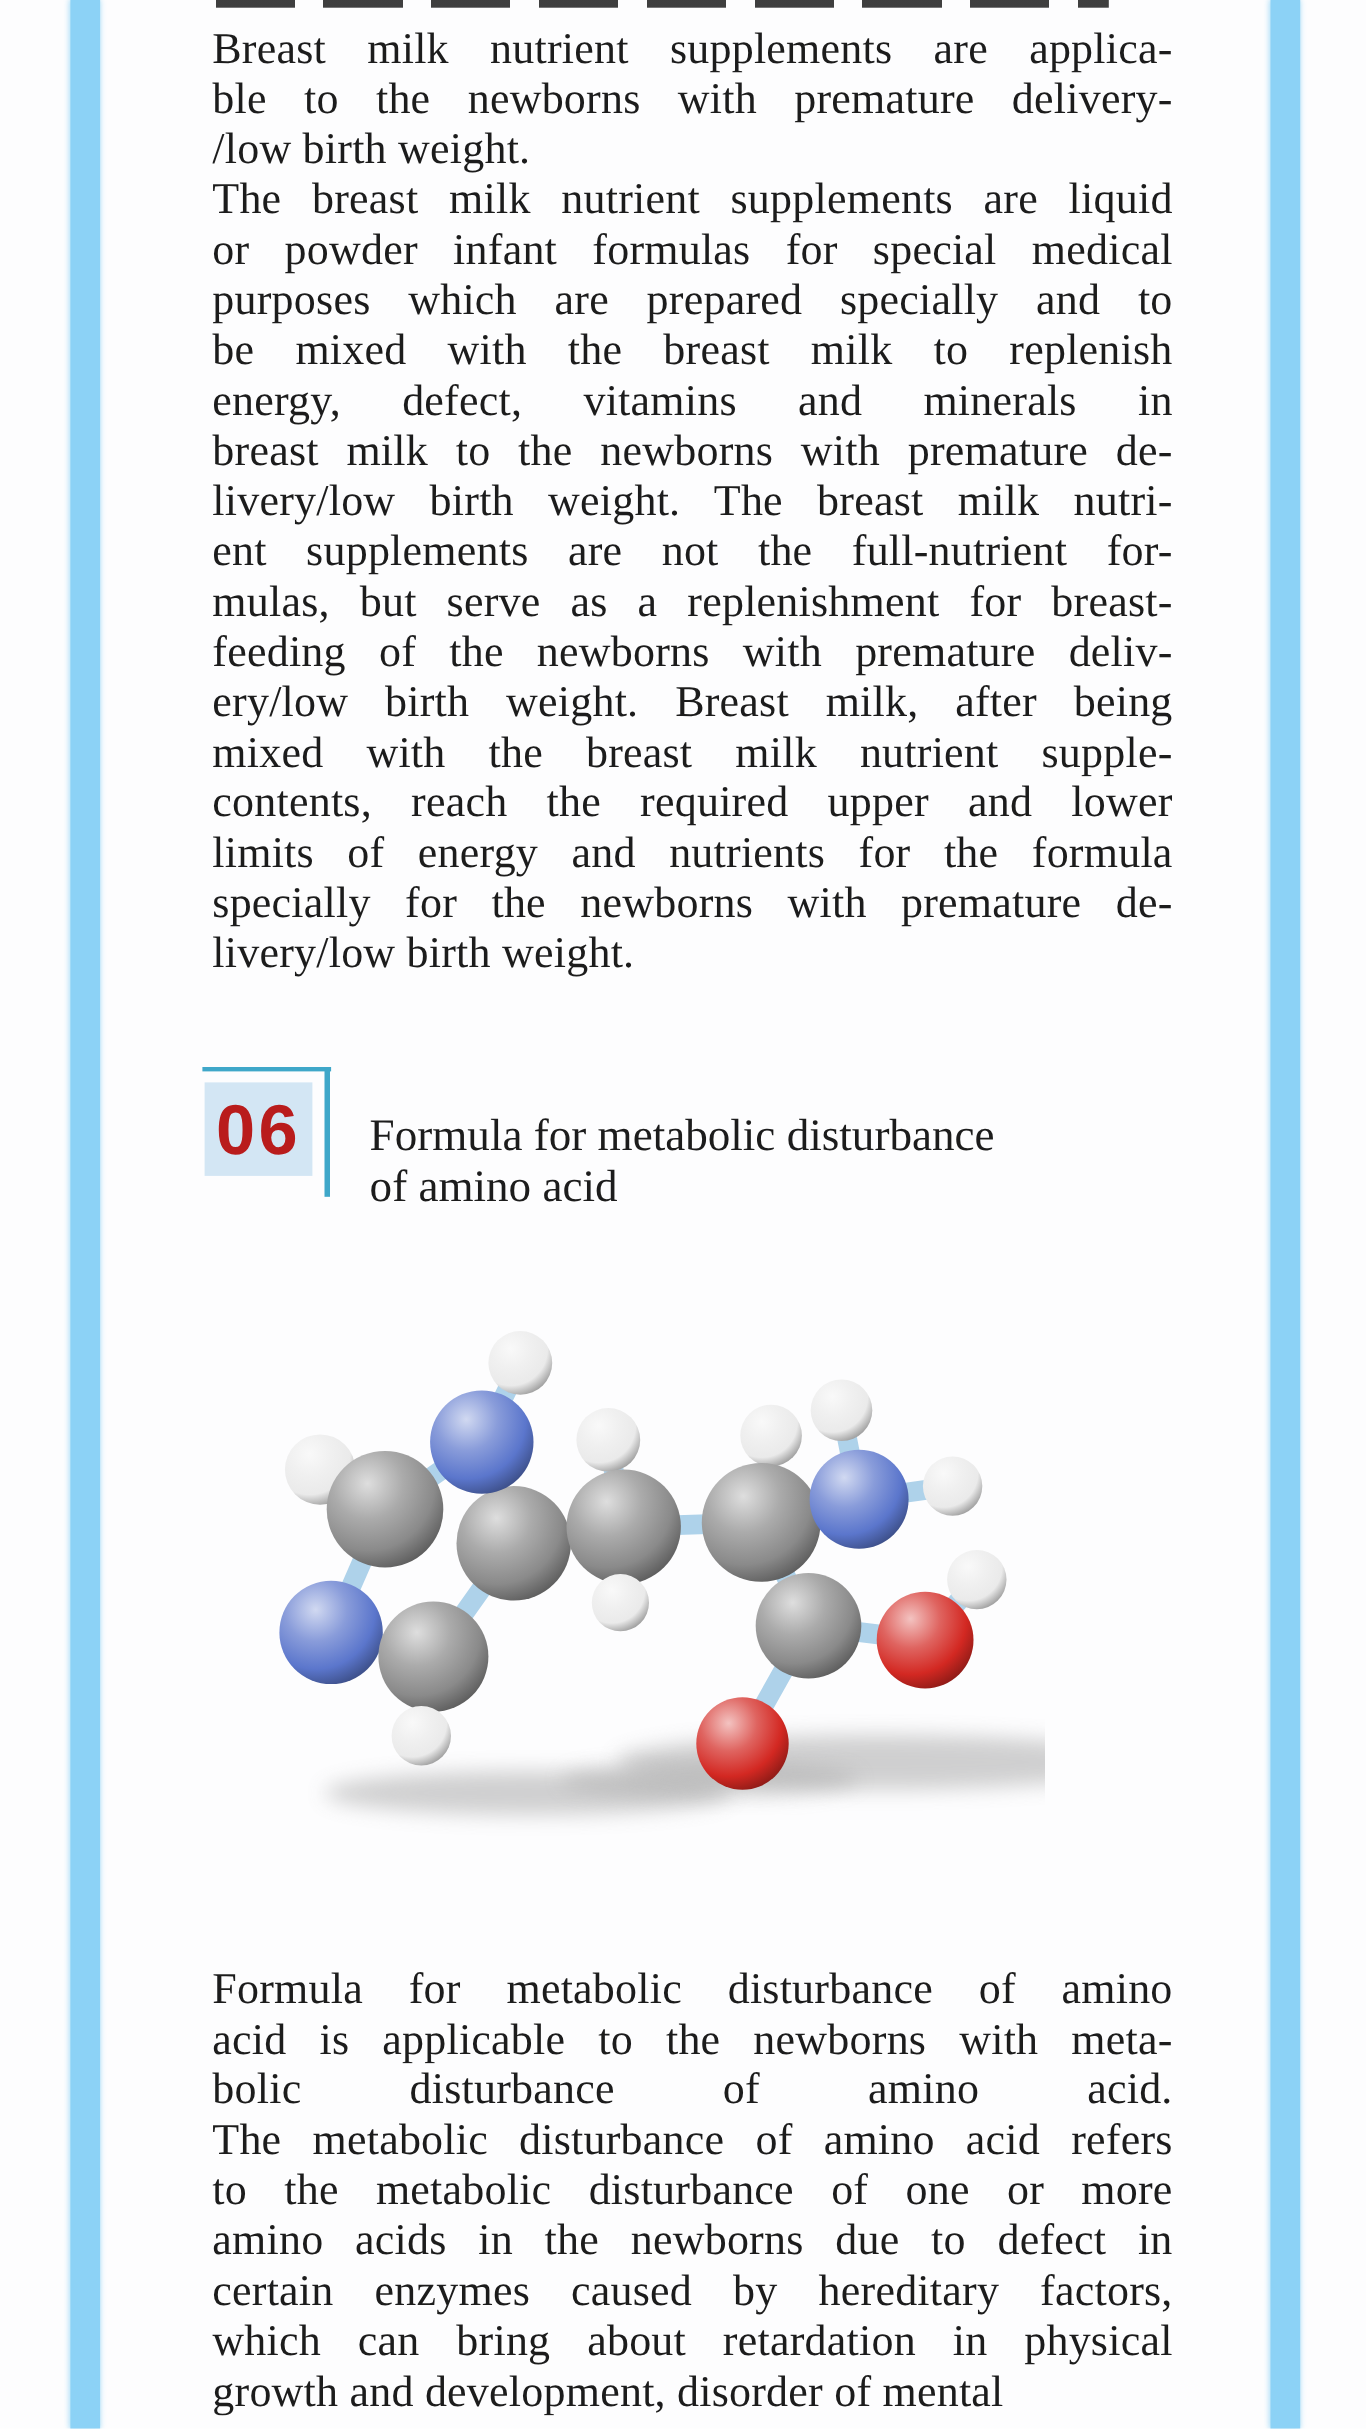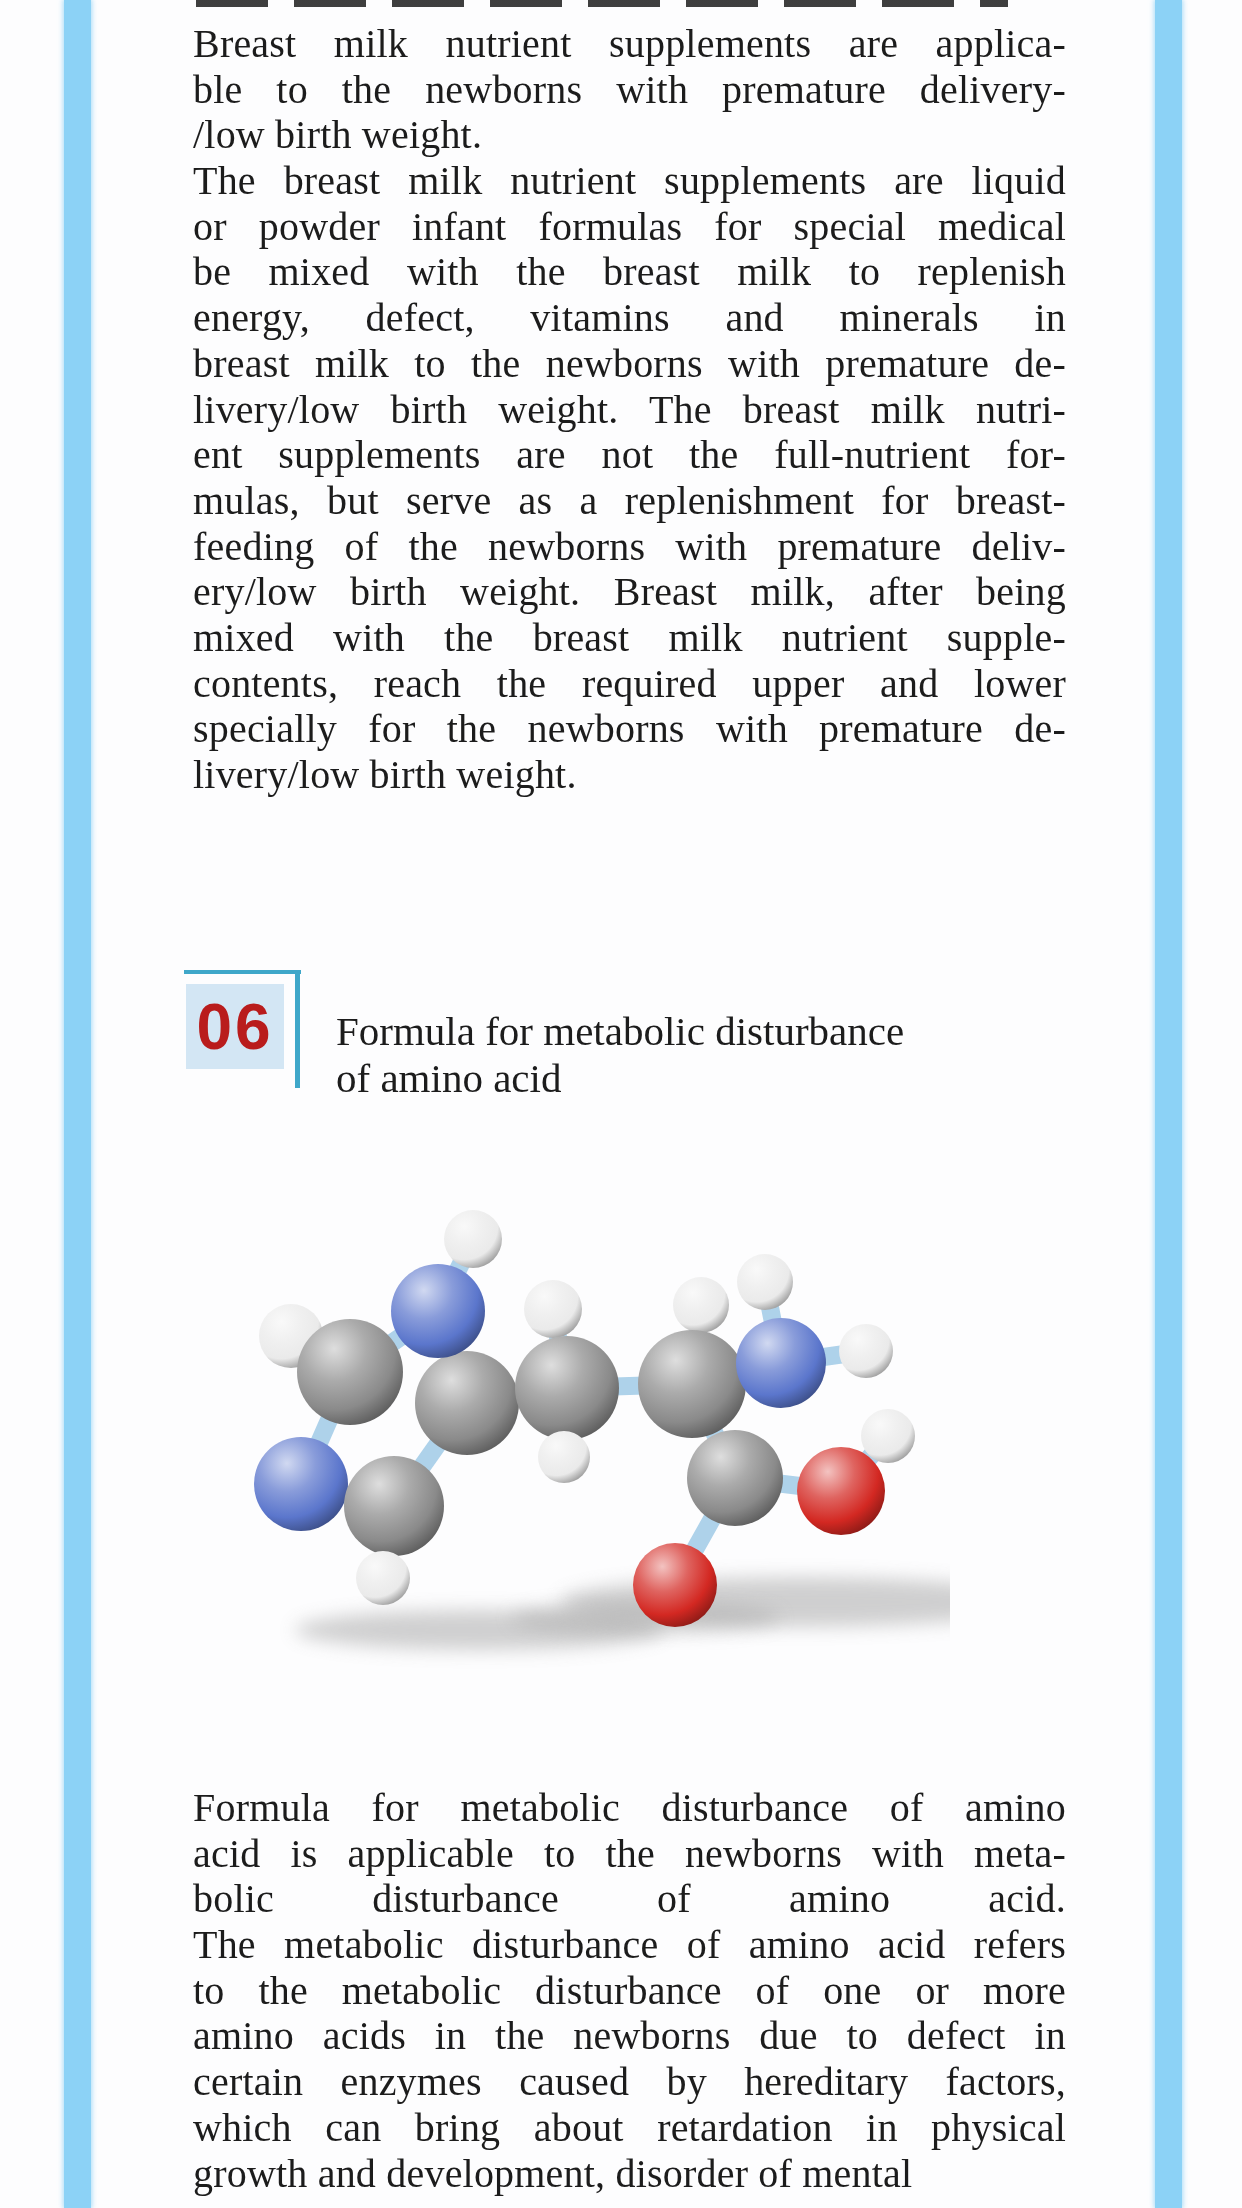--- a/index.html
+++ b/index.html
@@ -64,30 +64,32 @@
 
   <div class="textcol tb1">
     <div>
         <div class="jline">Breast milk nutrient supplements are applica-</div>
         <div class="jline">ble to the newborns with premature delivery-</div>
         <div class="jline end">/low birth weight.</div>
       </div>
     <div>
         <div class="jline">The breast milk nutrient supplements are liquid</div>
         <div class="jline">or powder infant formulas for special medical</div>
+        <div class="jline">purposes which are prepared specially and to</div>
         <div class="jline">be mixed with the breast milk to replenish</div>
         <div class="jline">energy, defect, vitamins and minerals in</div>
         <div class="jline">breast milk to the newborns with premature de-</div>
         <div class="jline">livery/low birth weight. The breast milk nutri-</div>
         <div class="jline">ent supplements are not the full-nutrient for-</div>
         <div class="jline">mulas, but serve as a replenishment for breast-</div>
         <div class="jline">feeding of the newborns with premature deliv-</div>
         <div class="jline">ery/low birth weight. Breast milk, after being</div>
         <div class="jline">mixed with the breast milk nutrient supple-</div>
         <div class="jline">contents, reach the required upper and lower</div>
+        <div class="jline">limits of energy and nutrients for the formula</div>
         <div class="jline">specially for the newborns with premature de-</div>
         <div class="jline end">livery/low birth weight.</div>
       </div>
   </div>
 
   <div class="sec-topline" style="background: rgb(63, 167, 201);"></div>
   <div class="sec-vline" style="background: rgb(63, 167, 201);"></div>
   <div class="sec-box" style="background: rgb(211, 230, 244);">
     <span class="sec-num" style="color: #b91c1c;">06</span>
   </div>

